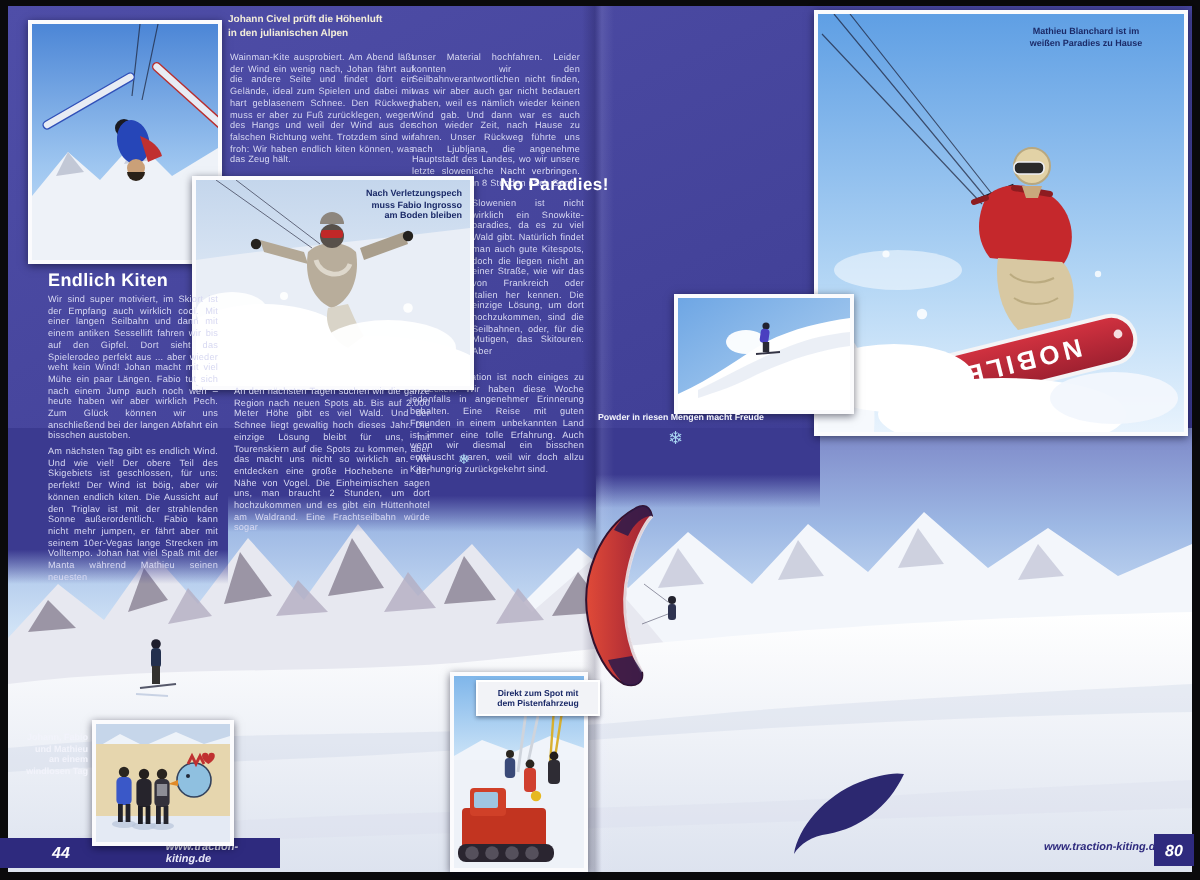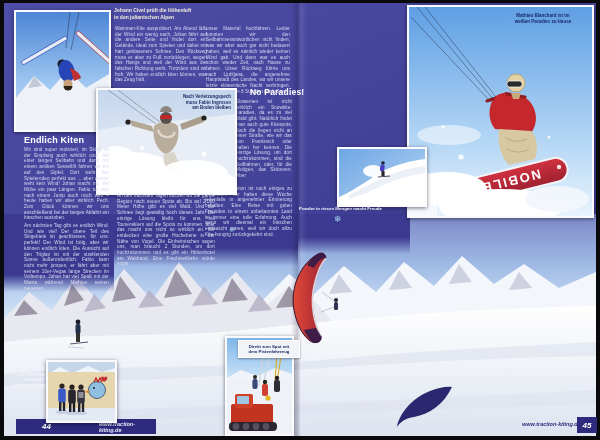--- a/index.html
+++ b/index.html
@@ -109,29 +109,29 @@
       <path d="M4,33 L20,34" stroke="#c8d2e4" stroke-width="1"></path>
     </svg>
   </div>
 
   <div class="abs" style="left:396px;top:384px;width:62px;height:46px;">
     <svg width="62" height="46" viewBox="0 0 62 46">
       <path d="M56,3 C48,20 34,30 18,33 C10,34 4,38 1,43 C3,30 16,14 34,7 C42,4 50,2 56,3 Z" fill="#2c2870"></path>
     </svg>
   </div>
 
-  <div class="footerbar" style="left:16px;top:419px;width:140px;height:15px;gap:28px;">
+  <div class="footerbar" style="left:0;top:419px;width:140px;height:15px;gap:28px;">
     <span class="pagenum" style="margin-left:26px;">44</span>
     <span class="url" style="margin-left:20px;color:#e9e9f9;">www.traction-kiting.de</span>
   </div>
 
   <span class="url abs" style="left:522px;top:421px;color:#2e2a7e;">www.traction-kiting.de</span>
   <div class="abs" style="left:577px;top:417px;width:20px;height:16px;background:#2e2a7e;
               display:flex;align-items:center;justify-content:center;">
-    <span class="pagenum">45</span>
+    <span class="pagenum">80</span>
   </div>
 
   <div class="photo" style="left:14px;top:10px;width:97px;height:122px;">
     <svg viewBox="0 0 93 118" preserveAspectRatio="none">
       <defs>
           <linearGradient id="jSky" x1="0" y1="0" x2="0" y2="1">
         <stop offset="0" stop-color="#4c86d6"></stop>
             <stop offset="0.6" stop-color="#9ec6f0"></stop>
         <stop offset="1" stop-color="#cfe4fa"></stop>
           </linearGradient>

